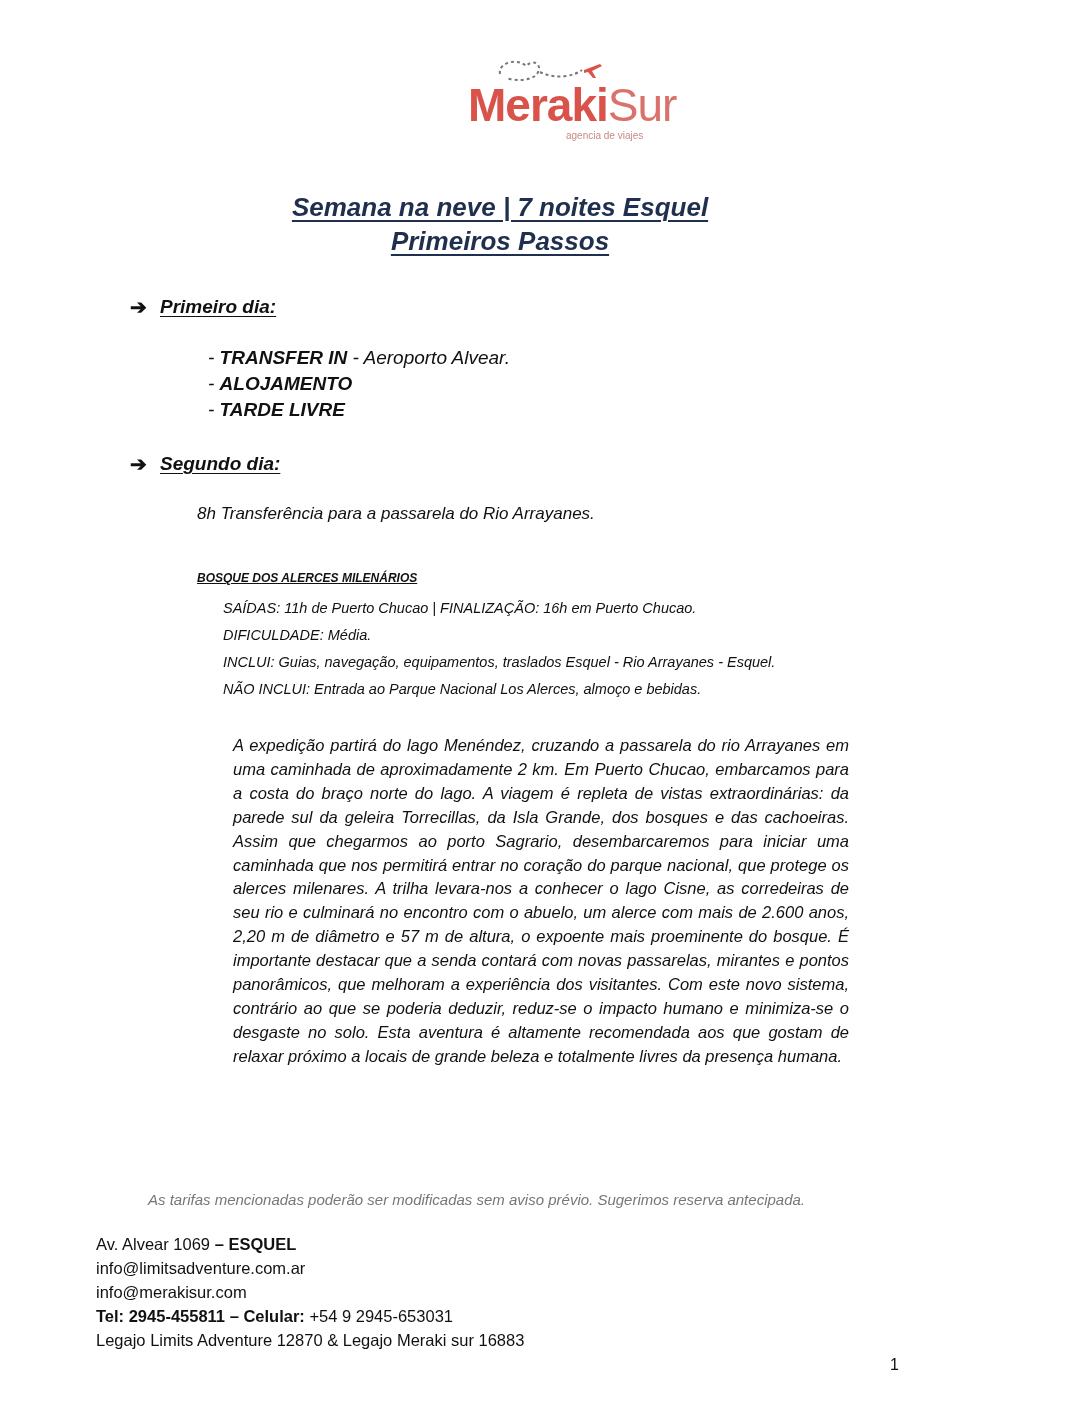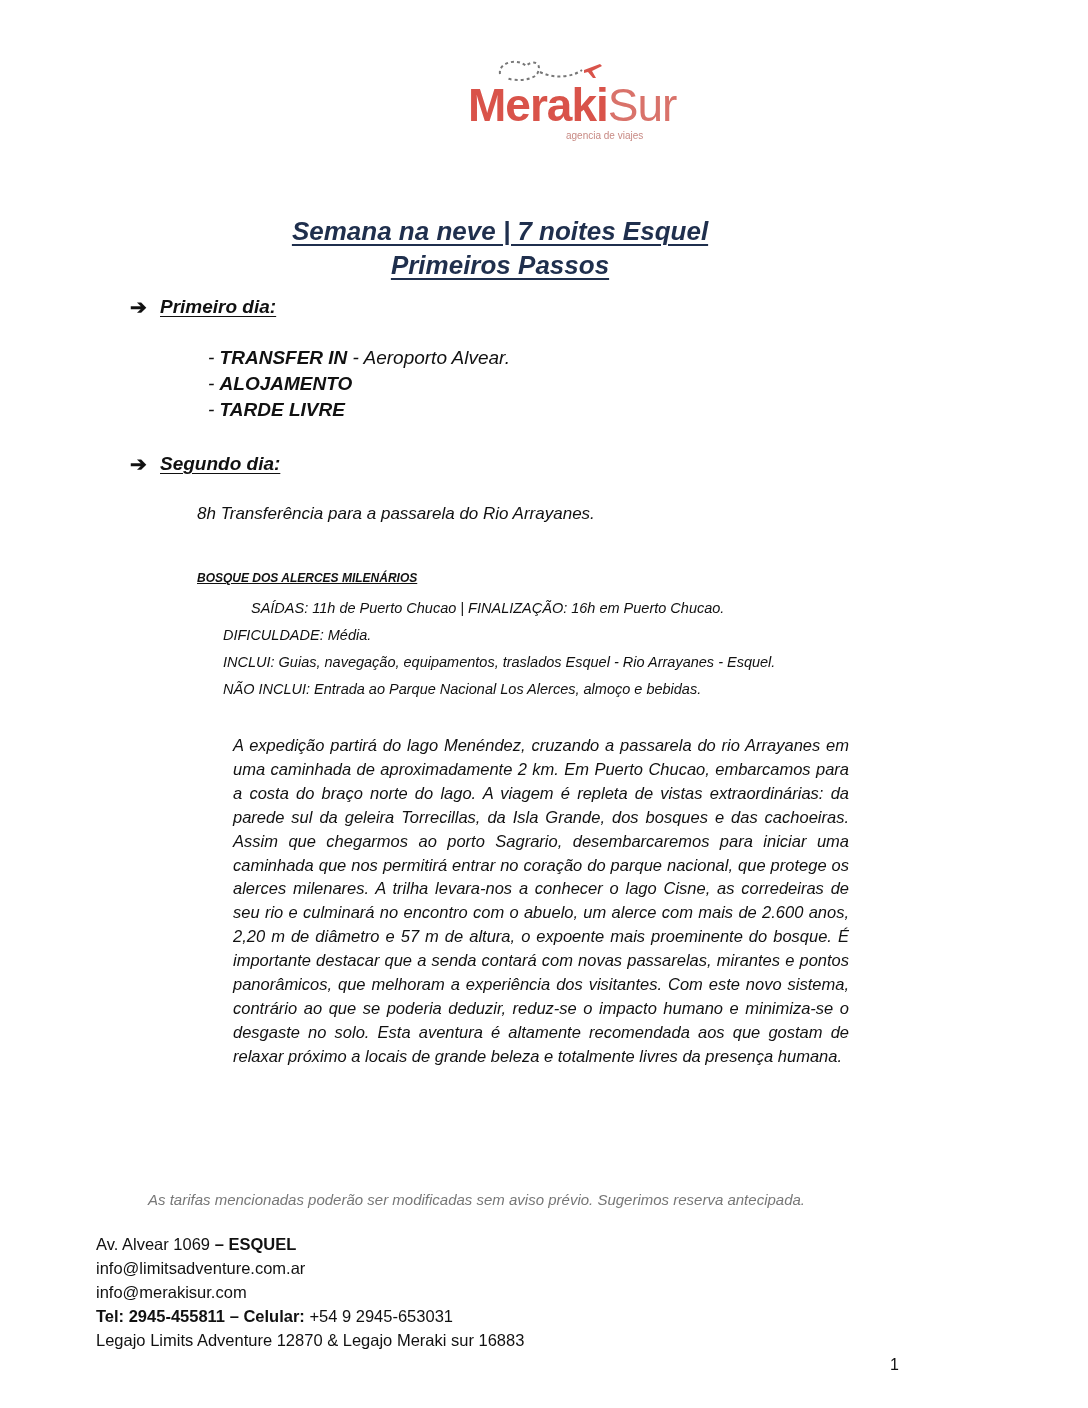--- a/index.html
+++ b/index.html
@@ -10,21 +10,21 @@
   
   #logo { left: 440px; top: 52px; width: 210px; height: 95px; margin-left: 28px; }
   #logo .trail { position: absolute; left: 28px; top: 4px; }
   #logo .brand { position: absolute; left: 0; top: 26px; font-size: 46px; letter-spacing: -1px; white-space: nowrap; }
   #logo .brand .b1 { font-weight: bold; color: #d9534a; }
   #logo .brand .b2 { color: #d9726a; }
   #logo .tag { position: absolute; left: 98px; top: 78px; font-size: 10px; color: #c88a84; text-align: right; }
 
   
   .title { left: 0; width: 1000px; text-align: center; font-size: 26px; font-weight: bold; font-style: italic;
-           color: #1f2f4d; text-decoration: underline; text-decoration-thickness: 2px; text-underline-offset: 4px; margin-top: 24px; }
+           color: #1f2f4d; text-decoration: underline; text-decoration-thickness: 2px; text-underline-offset: 4px; }
   #title1 { top: 192px; }
   #title2 { top: 226px; }
 
   .day { left: 130px; font-size: 19px; display: flex; align-items: center; }
   .day .arrow { font-size: 20px; font-weight: bold; width: 30px; }
   .day .lbl { font-weight: bold; font-style: italic; text-decoration: underline; text-underline-offset: 3px; }
   #day1 { top: 295px; }
   #day2 { top: 452px; }
 
   .item { left: 208px; font-size: 19px; font-style: italic; }
@@ -66,21 +66,21 @@
 <div class="abs item" style="top:373px;">- <b>ALOJAMENTO</b></div>
 <div class="abs item" style="top:399px;">- <b>TARDE LIVRE</b></div>
 
 <div id="day2" class="abs day">
   <span class="arrow">➔</span>
   <span class="lbl">Segundo dia:</span>
 </div>
 <div id="transfer" class="abs">8h Transferência para a passarela do Rio Arrayanes.</div>
 
 <div id="bosque-h" class="abs">BOSQUE DOS ALERCES MILENÁRIOS</div>
-<div class="abs det" style="top:600px;margin-left:28px;">SAÍDAS: 11h de Puerto Chucao | FINALIZAÇÃO: 16h em Puerto Chucao.</div>
+<div class="abs det" style="top:600px;">SAÍDAS: 11h de Puerto Chucao | FINALIZAÇÃO: 16h em Puerto Chucao.</div>
 <div class="abs det" style="top:627px;">DIFICULDADE: Média.</div>
 <div class="abs det" style="top:654px;">INCLUI: Guias, navegação, equipamentos, traslados Esquel - Rio Arrayanes - Esquel.</div>
 <div class="abs det" style="top:681px;">NÃO INCLUI: Entrada ao Parque Nacional Los Alerces, almoço e bebidas.</div>
 
 <div id="para" class="abs">A expedição partirá do lago Menéndez, cruzando a passarela do rio Arrayanes em uma caminhada de aproximadamente 2 km. Em Puerto Chucao, embarcamos para a costa do braço norte do lago. A viagem é repleta de vistas extraordinárias: da parede sul da geleira Torrecillas, da Isla Grande, dos bosques e das cachoeiras. Assim que chegarmos ao porto Sagrario, desembarcaremos para iniciar uma caminhada que nos permitirá entrar no coração do parque nacional, que protege os alerces milenares. A trilha levara-nos a conhecer o lago Cisne, as corredeiras de seu rio e culminará no encontro com o abuelo, um alerce com mais de 2.600 anos, 2,20 m de diâmetro e 57 m de altura, o expoente mais proeminente do bosque. É importante destacar que a senda contará com novas passarelas, mirantes e pontos panorâmicos, que melhoram a experiência dos visitantes. Com este novo sistema, contrário ao que se poderia deduzir, reduz-se o impacto humano e minimiza-se o desgaste no solo. Esta aventura é altamente recomendada aos que gostam de relaxar próximo a locais de grande beleza e totalmente livres da presença humana.</div>
 
 <div id="disclaimer" class="abs">As tarifas mencionadas poderão ser modificadas sem aviso prévio. Sugerimos reserva antecipada.</div>
 
 <div class="abs foot" style="top:1235px;">
   <span>Av. Alvear 1069</span> <b>– ESQUEL</b>

